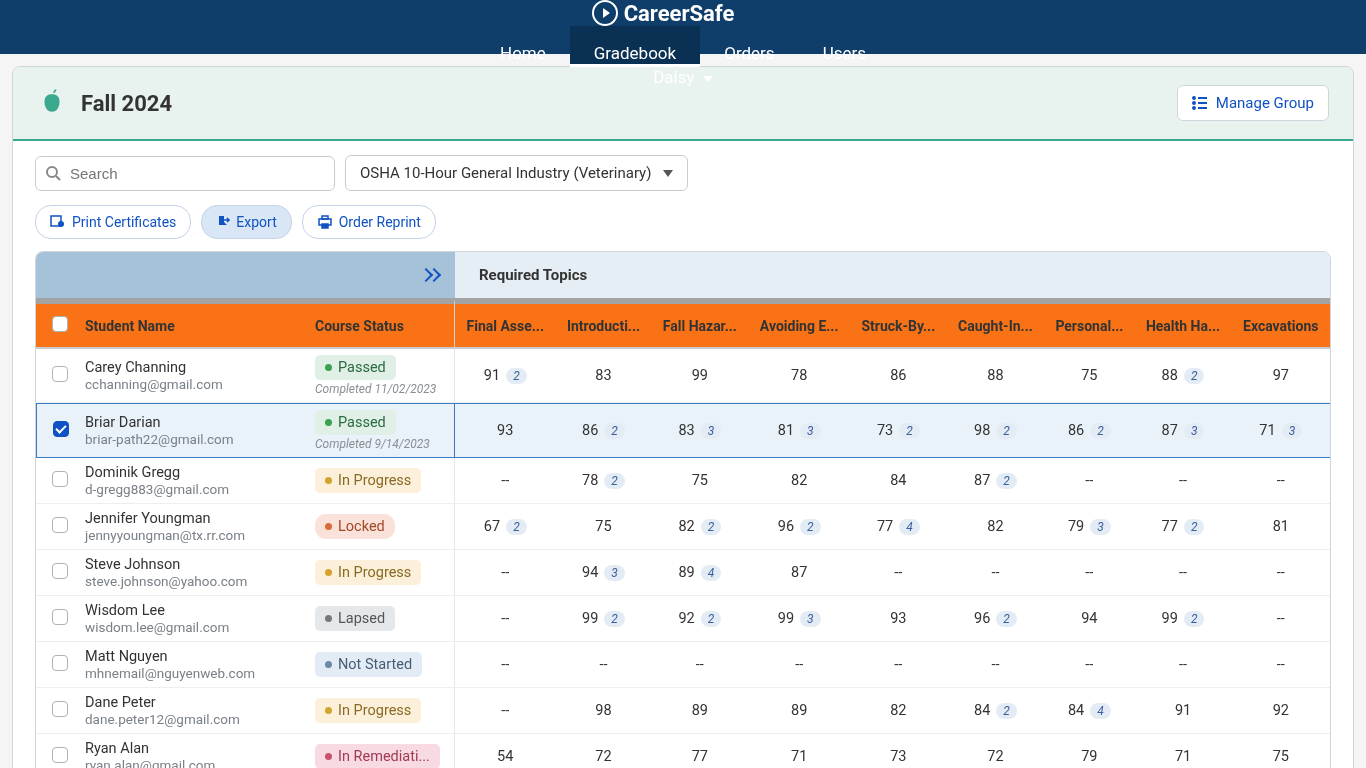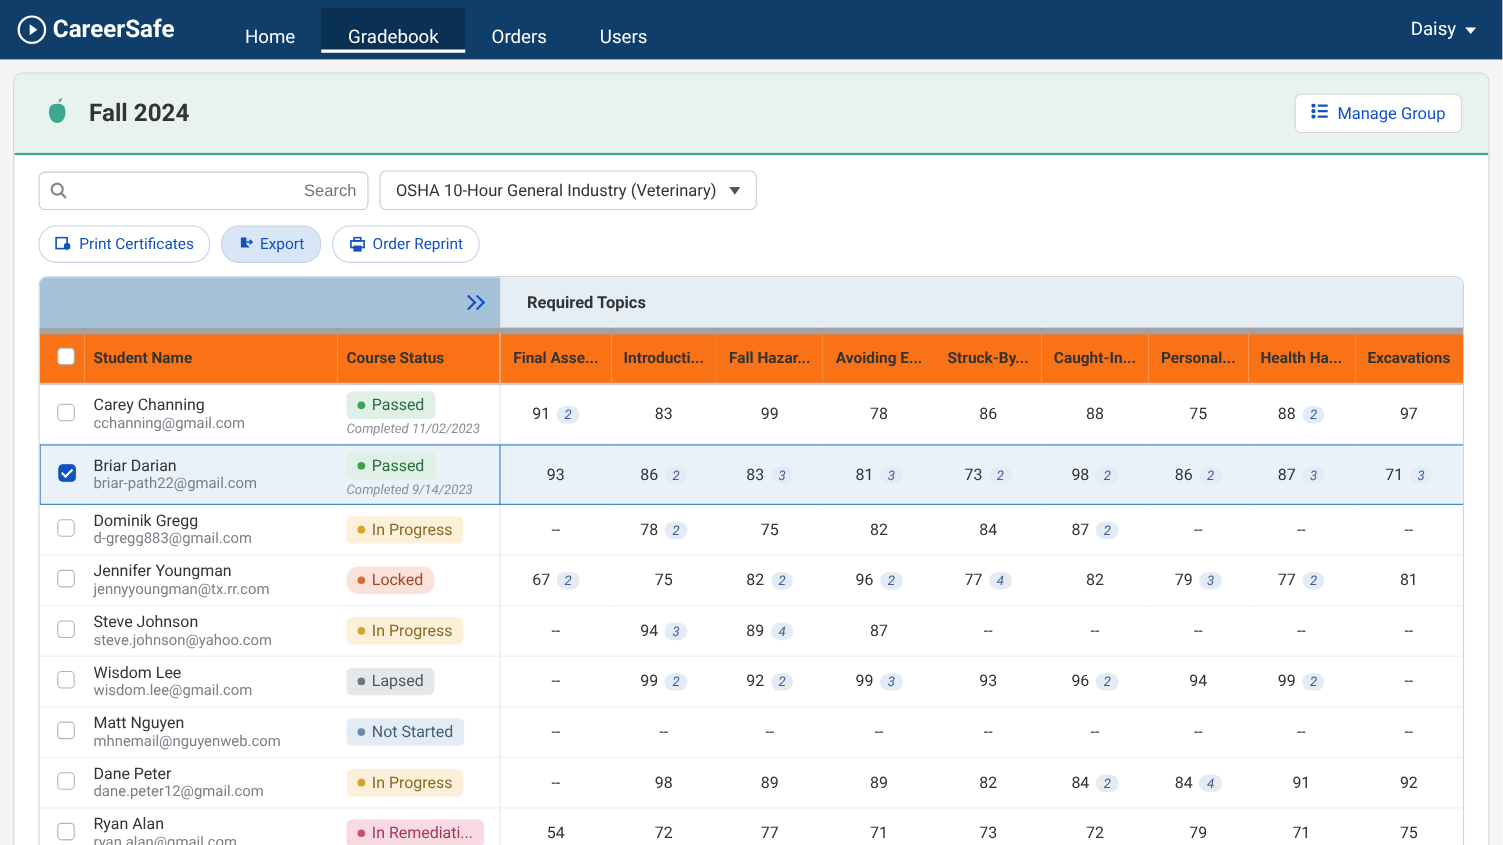--- a/index.html
+++ b/index.html
@@ -1,36 +1,36 @@
 <!DOCTYPE html>
 <html><head>
 <meta charset="utf-8">
 <style>
 * { box-sizing: border-box; margin: 0; padding: 0; }
 body { font-family: -apple-system, BlinkMacSystemFont, "Segoe UI", Roboto, Arial, sans-serif; background: #f5f5f5; }
-.topnav { background: #0f3e6a; height: 54px; display: flex; align-items: center; padding: 0 16px; color: #fff; }
+.topnav { background: #0f3e6a; height: 54px; display: flex; align-items: center; padding: 0 16px; color: #fff; flex-direction: column; }
 .logo { display: flex; align-items: center; font-size: 22px; font-weight: 700; margin-right: 40px; }
 .logo-icon { width: 26px; height: 26px; border-radius: 50%; border: 2.5px solid #fff; display: flex; align-items: center; justify-content: center; margin-right: 6px; position: relative; }
 .logo-icon::before { content: ''; position: absolute; width: 0; height: 0; border-left: 7px solid #fff; border-top: 5px solid transparent; border-bottom: 5px solid transparent; left: 9px; }
 .navitem { padding: 0 24px; height: 41px; line-height: 54px; font-size: 17px; cursor: pointer; position: relative; }
 .navitem.active { background: #0a3054; }
 .navitem.active::after { content: ''; position: absolute; bottom: 0; left: 0; right: 0; height: 3px; background: #fff; }
 .chevdown { display: inline-block; margin-left: 4px; width: 0; height: 0; border-left: 5px solid transparent; border-right: 5px solid transparent; border-top: 6px solid #fff; vertical-align: middle; }
 .spacer { flex: 1; }
 .usermenu { padding: 0 8px; font-size: 17px; cursor: pointer; }
 
 .page { background: #fff; margin: 12px; border: 1px solid #d0d5dd; border-radius: 8px; overflow: hidden; }
 .pheader { background: #e8f2ef; border-bottom: 2px solid #3ba98e; padding: 18px 24px; display: flex; align-items: center; }
 .apple-icon { width: 30px; height: 30px; margin-right: 14px; }
 .ptitle { font-size: 22px; font-weight: 700; color: #333; }
-.mgroup { margin-left: auto; background: #fff; border: 1px solid #d0d5dd; border-radius: 6px; padding: 8px 14px; font-size: 15px; color: #1152c3; cursor: pointer; display: flex; gap: 8px; }
+.mgroup { margin-left: auto; background: #fff; border: 1px solid #d0d5dd; border-radius: 6px; padding: 8px 14px; font-size: 15px; color: #1152c3; cursor: pointer; display: flex; align-items: center; gap: 8px; }
 
 .ctrlrow { padding: 14px 22px; display: flex; gap: 10px; align-items: center; }
 .search { position: relative; width: 300px; }
-.search input { width: 100%; padding: 8px 10px 8px 34px; border: 1px solid #c8ccd0; border-radius: 6px; font-size: 15px; text-align: right; }
+.search input { width: 100%; padding: 8px 10px 8px 34px; border: 1px solid #c8ccd0; border-radius: 6px; font-size: 15px; }
 .search-icon { position: absolute; left: 10px; top: 50%; transform: translateY(-50%); color: #888; }
 .coursesel { display: flex; align-items: center; border: 1px solid #c8ccd0; border-radius: 6px; padding: 8px 14px; font-size: 15px; color: #333; cursor: pointer; gap: 12px; }
 .tridown { width: 0; height: 0; border-left: 5px solid transparent; border-right: 5px solid transparent; border-top: 7px solid #555; }
 
 .actrow { padding: 0 22px 12px; display: flex; gap: 10px; }
 .actbtn { background: #fff; border: 1px solid #c5d3e8; border-radius: 16px; padding: 8px 14px; font-size: 14px; color: #1152c3; cursor: pointer; display: flex; align-items: center; gap: 6px; }
 .actbtn.active { background: #d9e6f5; }
 
 .tblwrap { padding: 0 22px 22px; }
 .tbl { width: 100%; border-collapse: separate; border-spacing: 0; border: 1px solid #d0d5dd; border-radius: 8px; overflow: hidden; }

